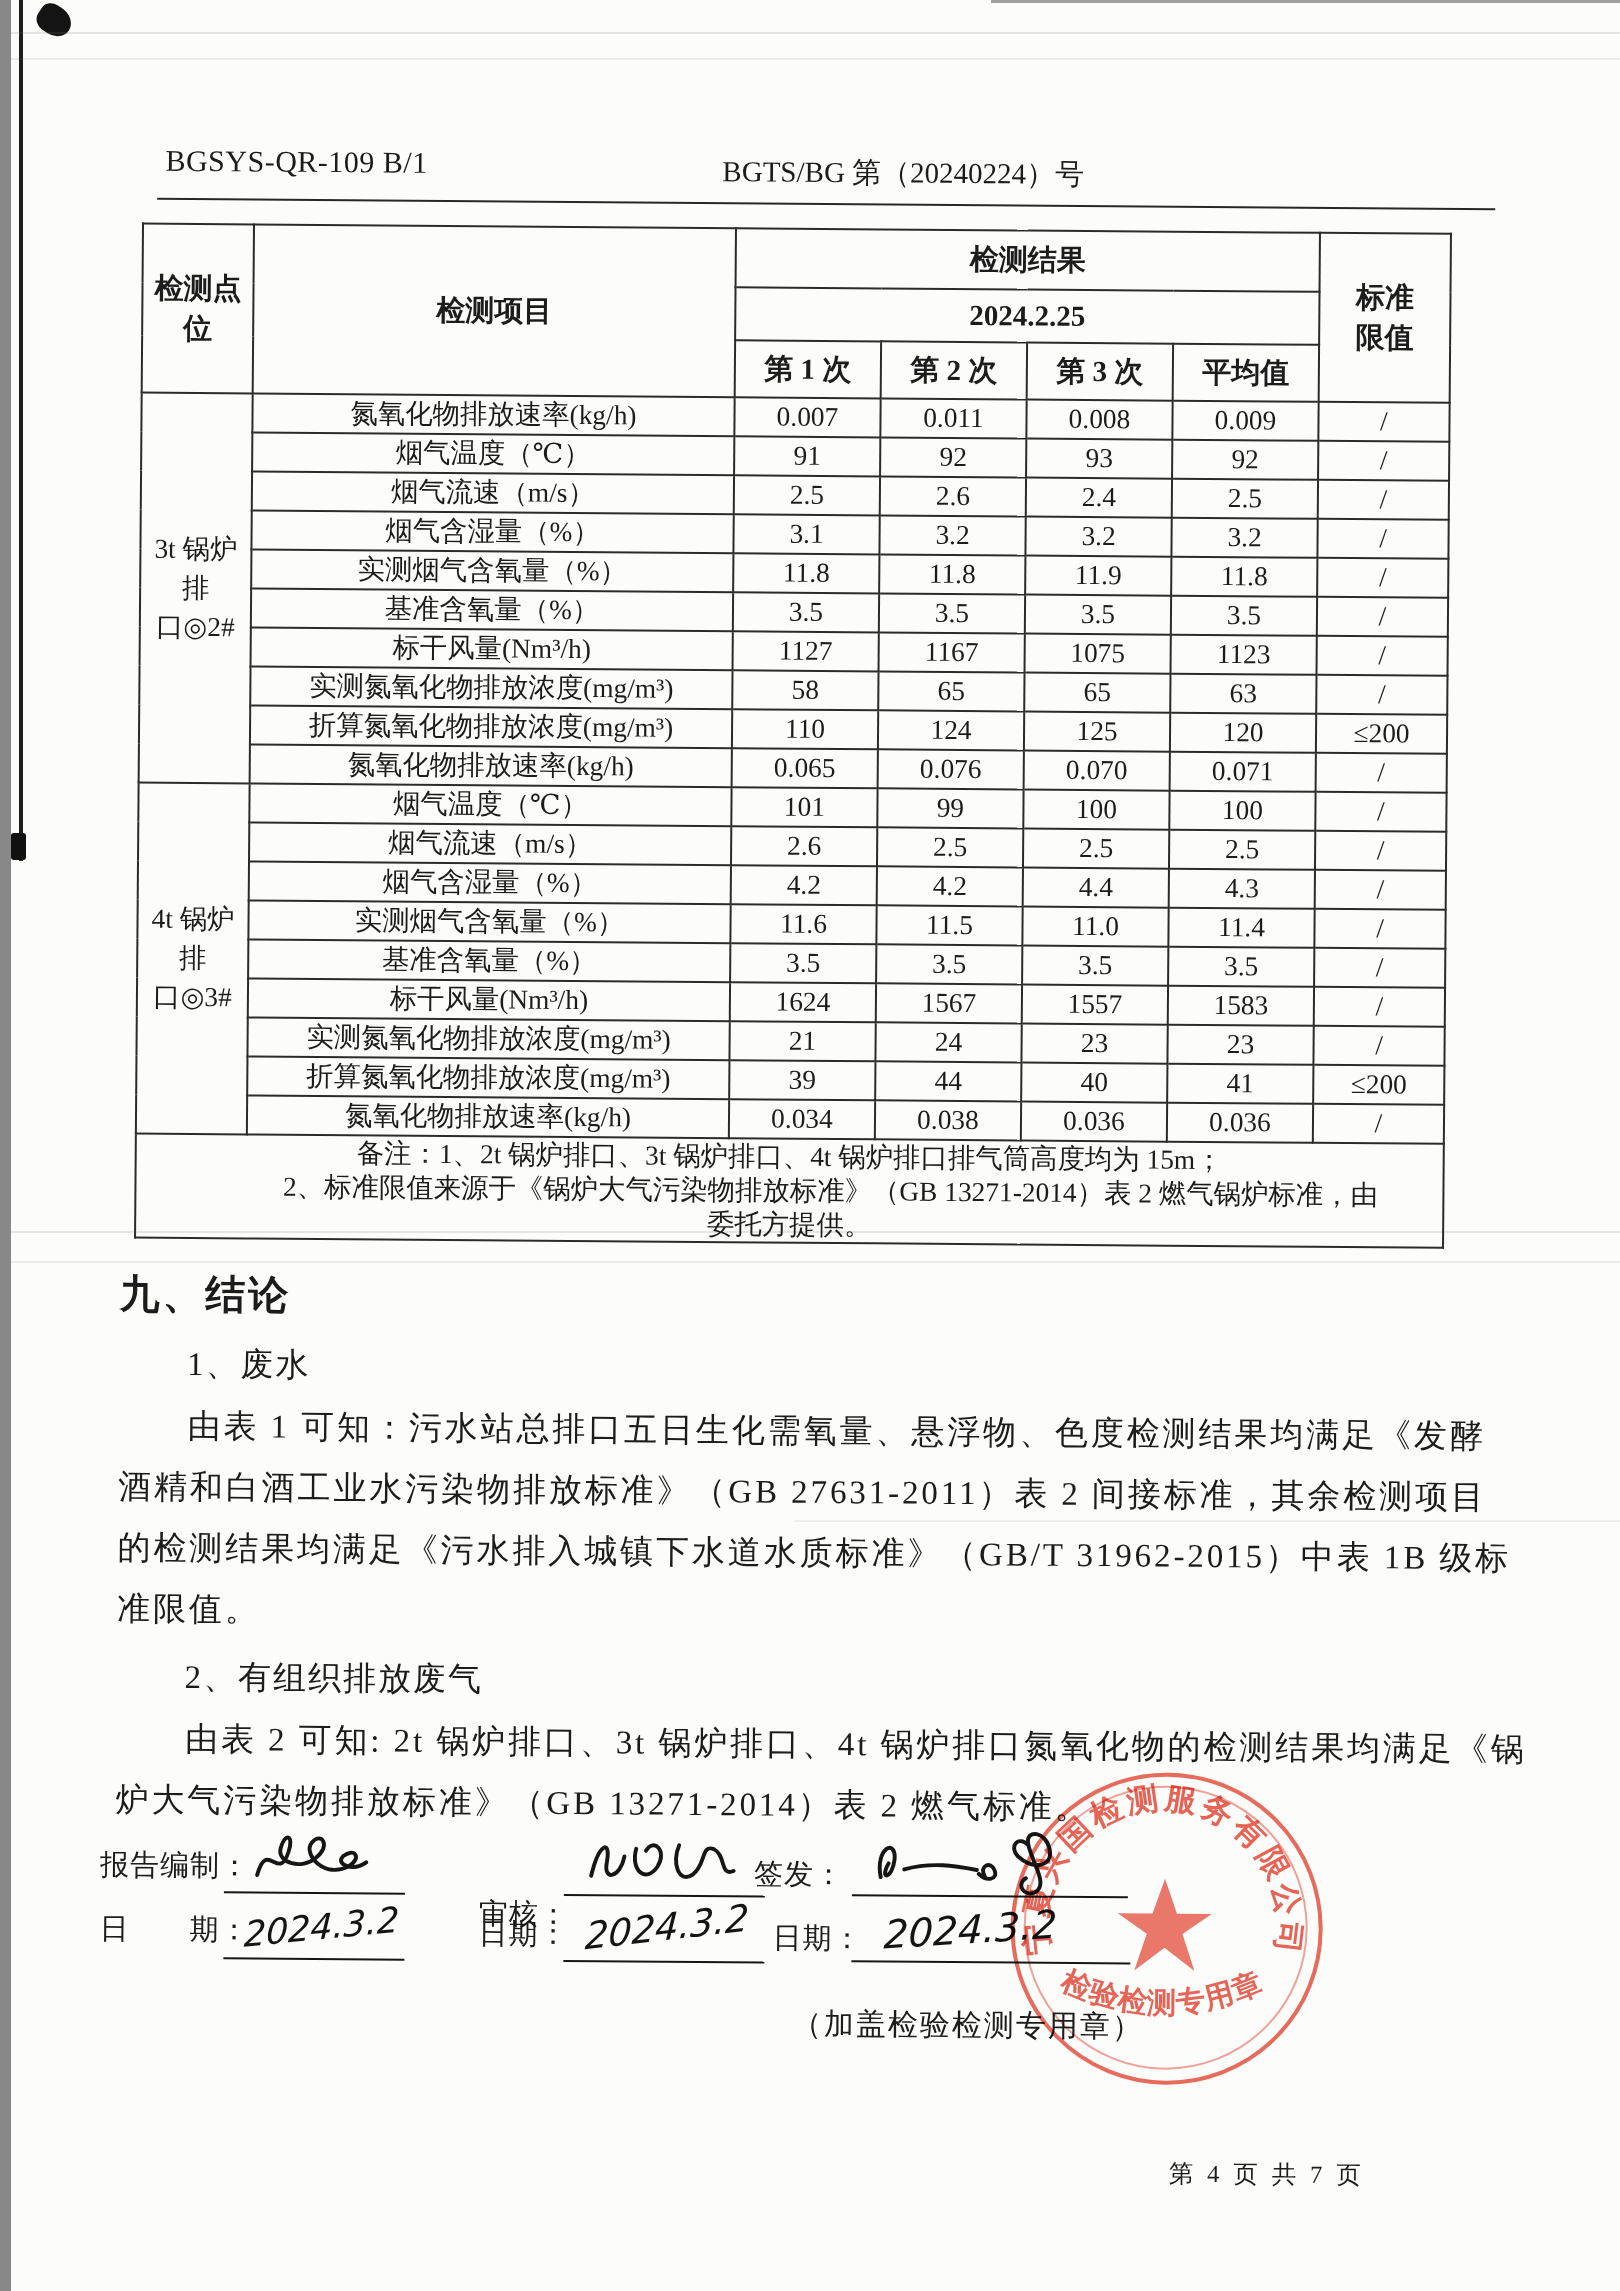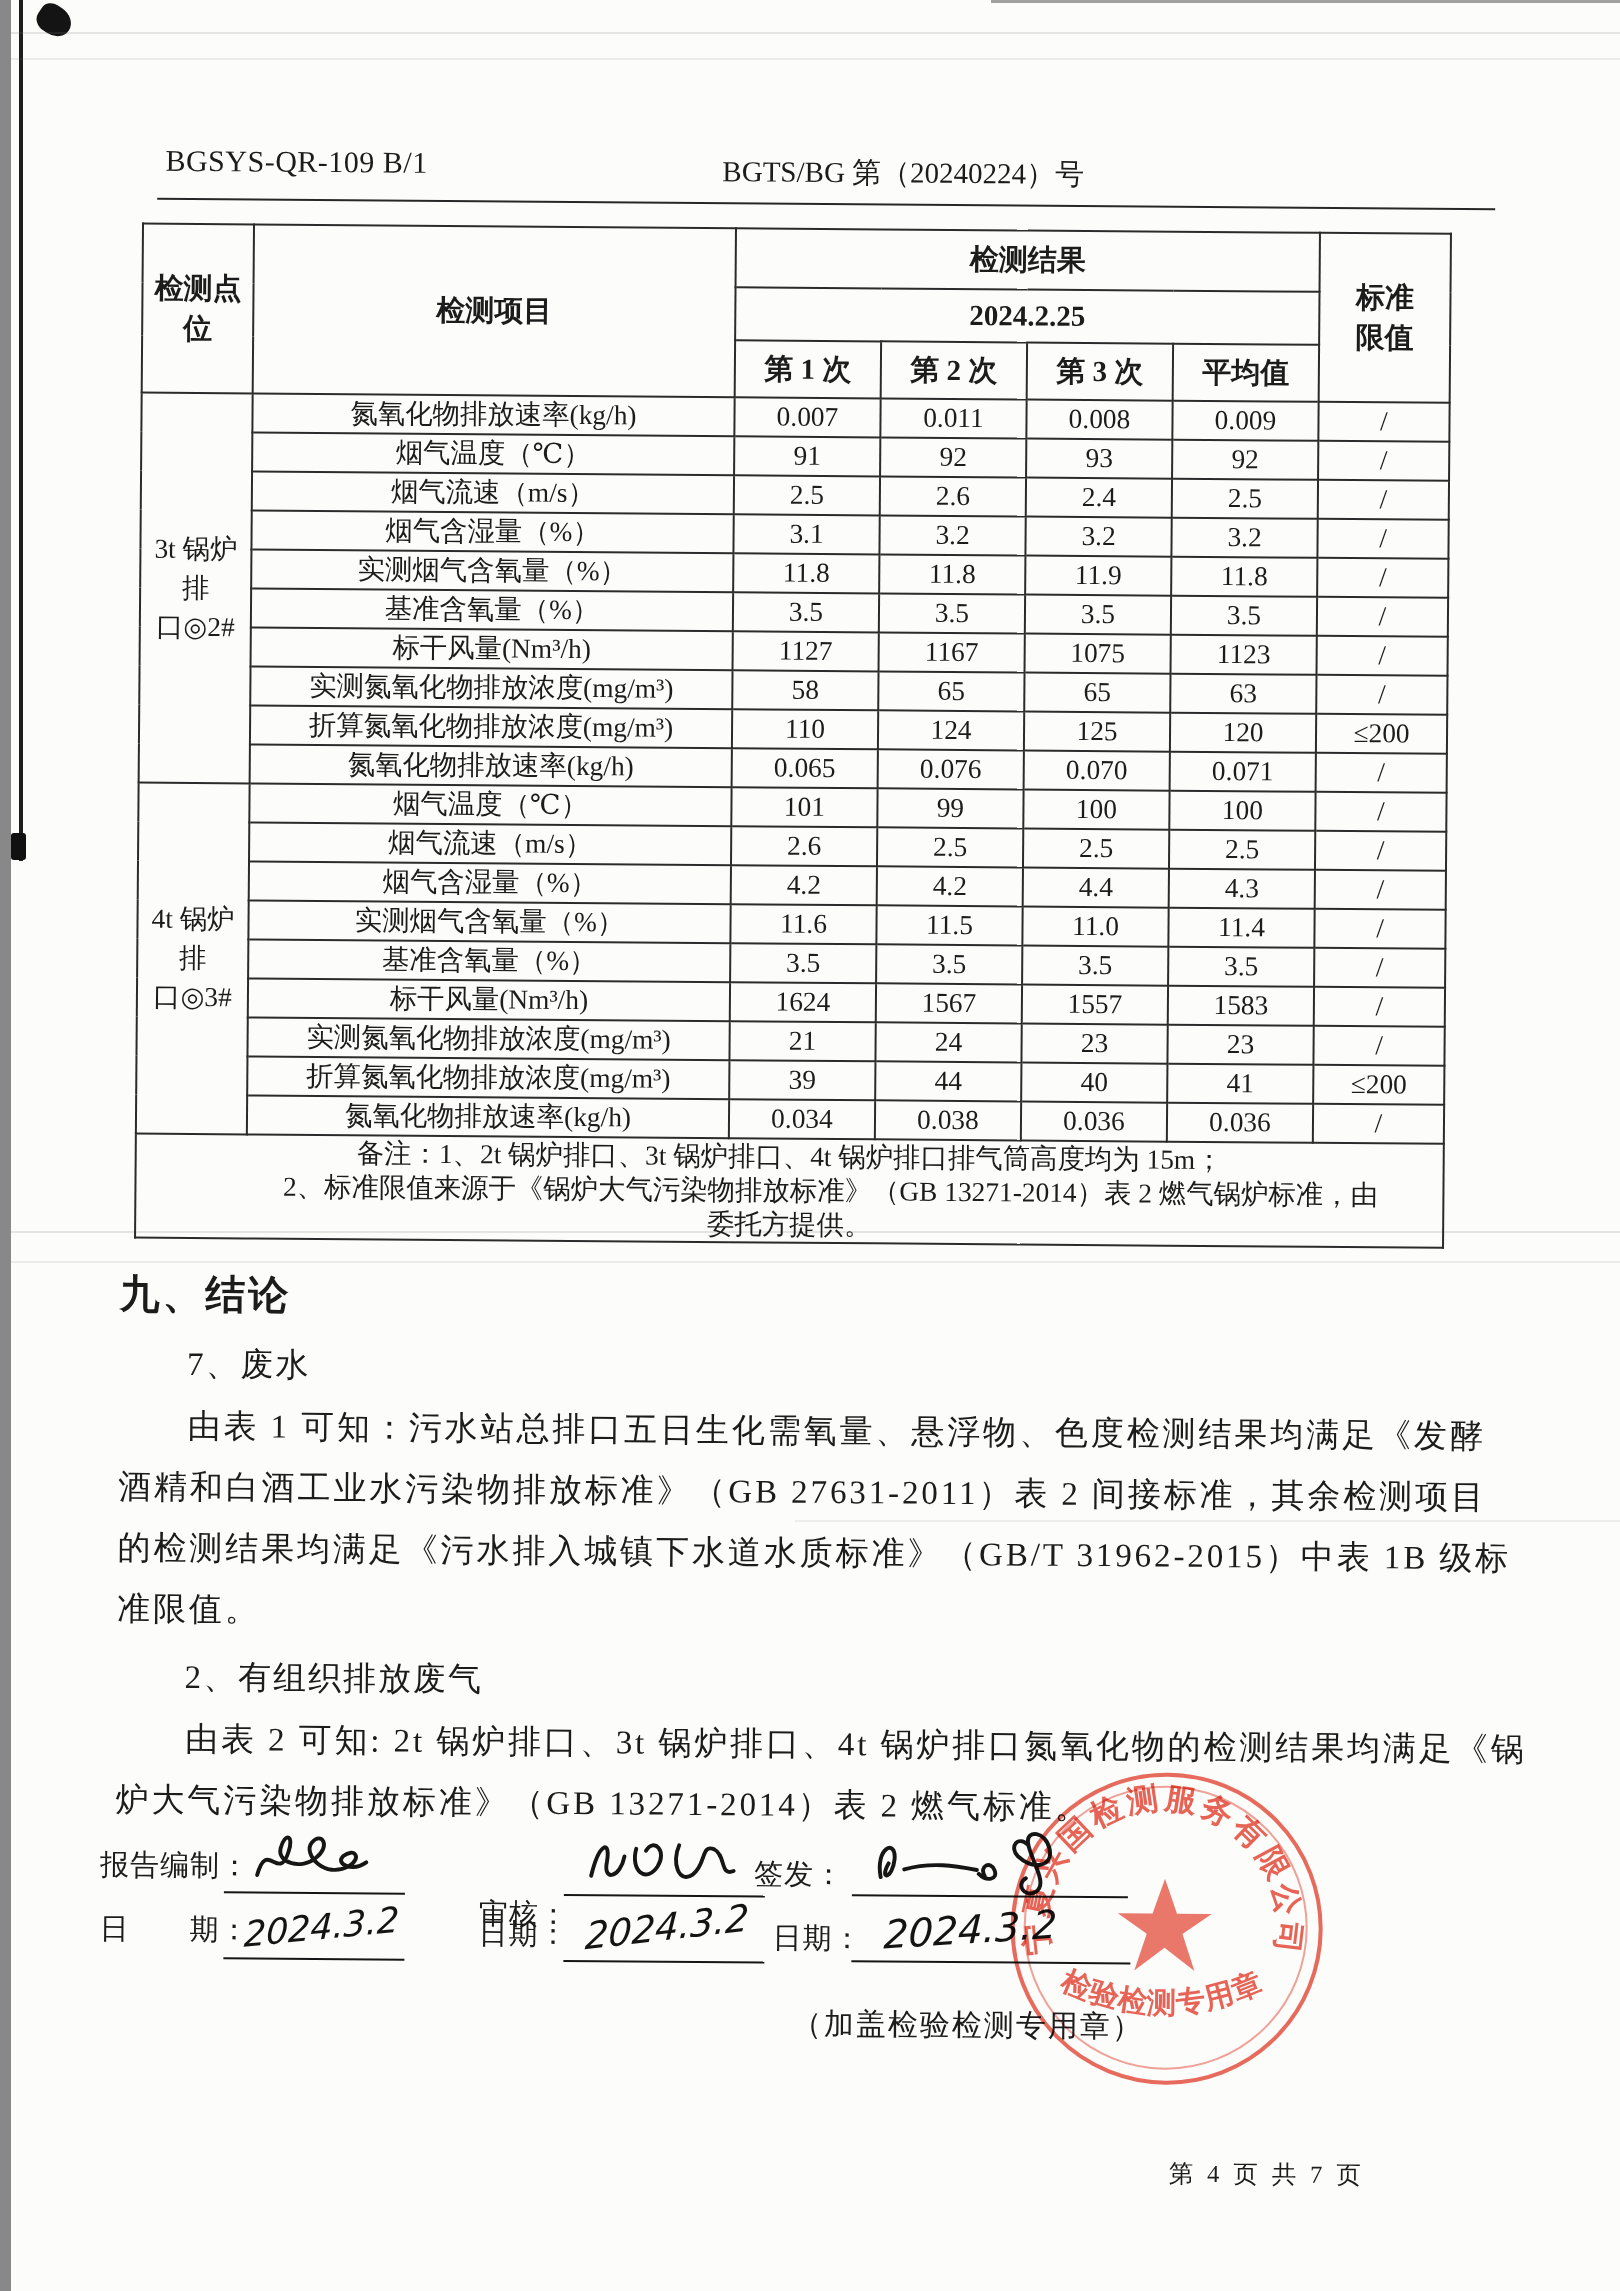--- a/index.html
+++ b/index.html
@@ -269,21 +269,21 @@
           <td colspan="7" class="notes">
             <div>备注：1、2t 锅炉排口、3t 锅炉排口、4t 锅炉排口排气筒高度均为 15m；</div>
             <div>　　　2、标准限值来源于《锅炉大气污染物排放标准》（GB 13271-2014）表 2 燃气锅炉标准，由</div>
             <div>委托方提供。</div>
           </td>
         </tr>
       </tfoot>
     </table>
 
     <div class="c-head">九、结论</div>
-    <div class="c-item" style="left:186px;top:1341px">7、废水</div>
+    <div class="c-item" style="left:186px;top:1341px">1、废水</div>
     <div class="c-par" style="top:1400px">
       <div class="ind">由表 1 可知：污水站总排口五日生化需氧量、悬浮物、色度检测结果均满足《发酵</div>
       <div>酒精和白酒工业水污染物排放标准》（GB 27631-2011）表 2 间接标准，其余检测项目</div>
       <div>的检测结果均满足《污水排入城镇下水道水质标准》（GB/T 31962-2015）中表 1B 级标</div>
       <div>准限值。</div>
     </div>
     <div class="c-item" style="left:186px;top:1654px">2、有组织排放废气</div>
     <div class="c-par" style="top:1713px">
       <div class="ind">由表 2 可知: 2t 锅炉排口、3t 锅炉排口、4t 锅炉排口氮氧化物的检测结果均满足《锅</div>
       <div>炉大气污染物排放标准》（GB 13271-2014）表 2 燃气标准。</div>

